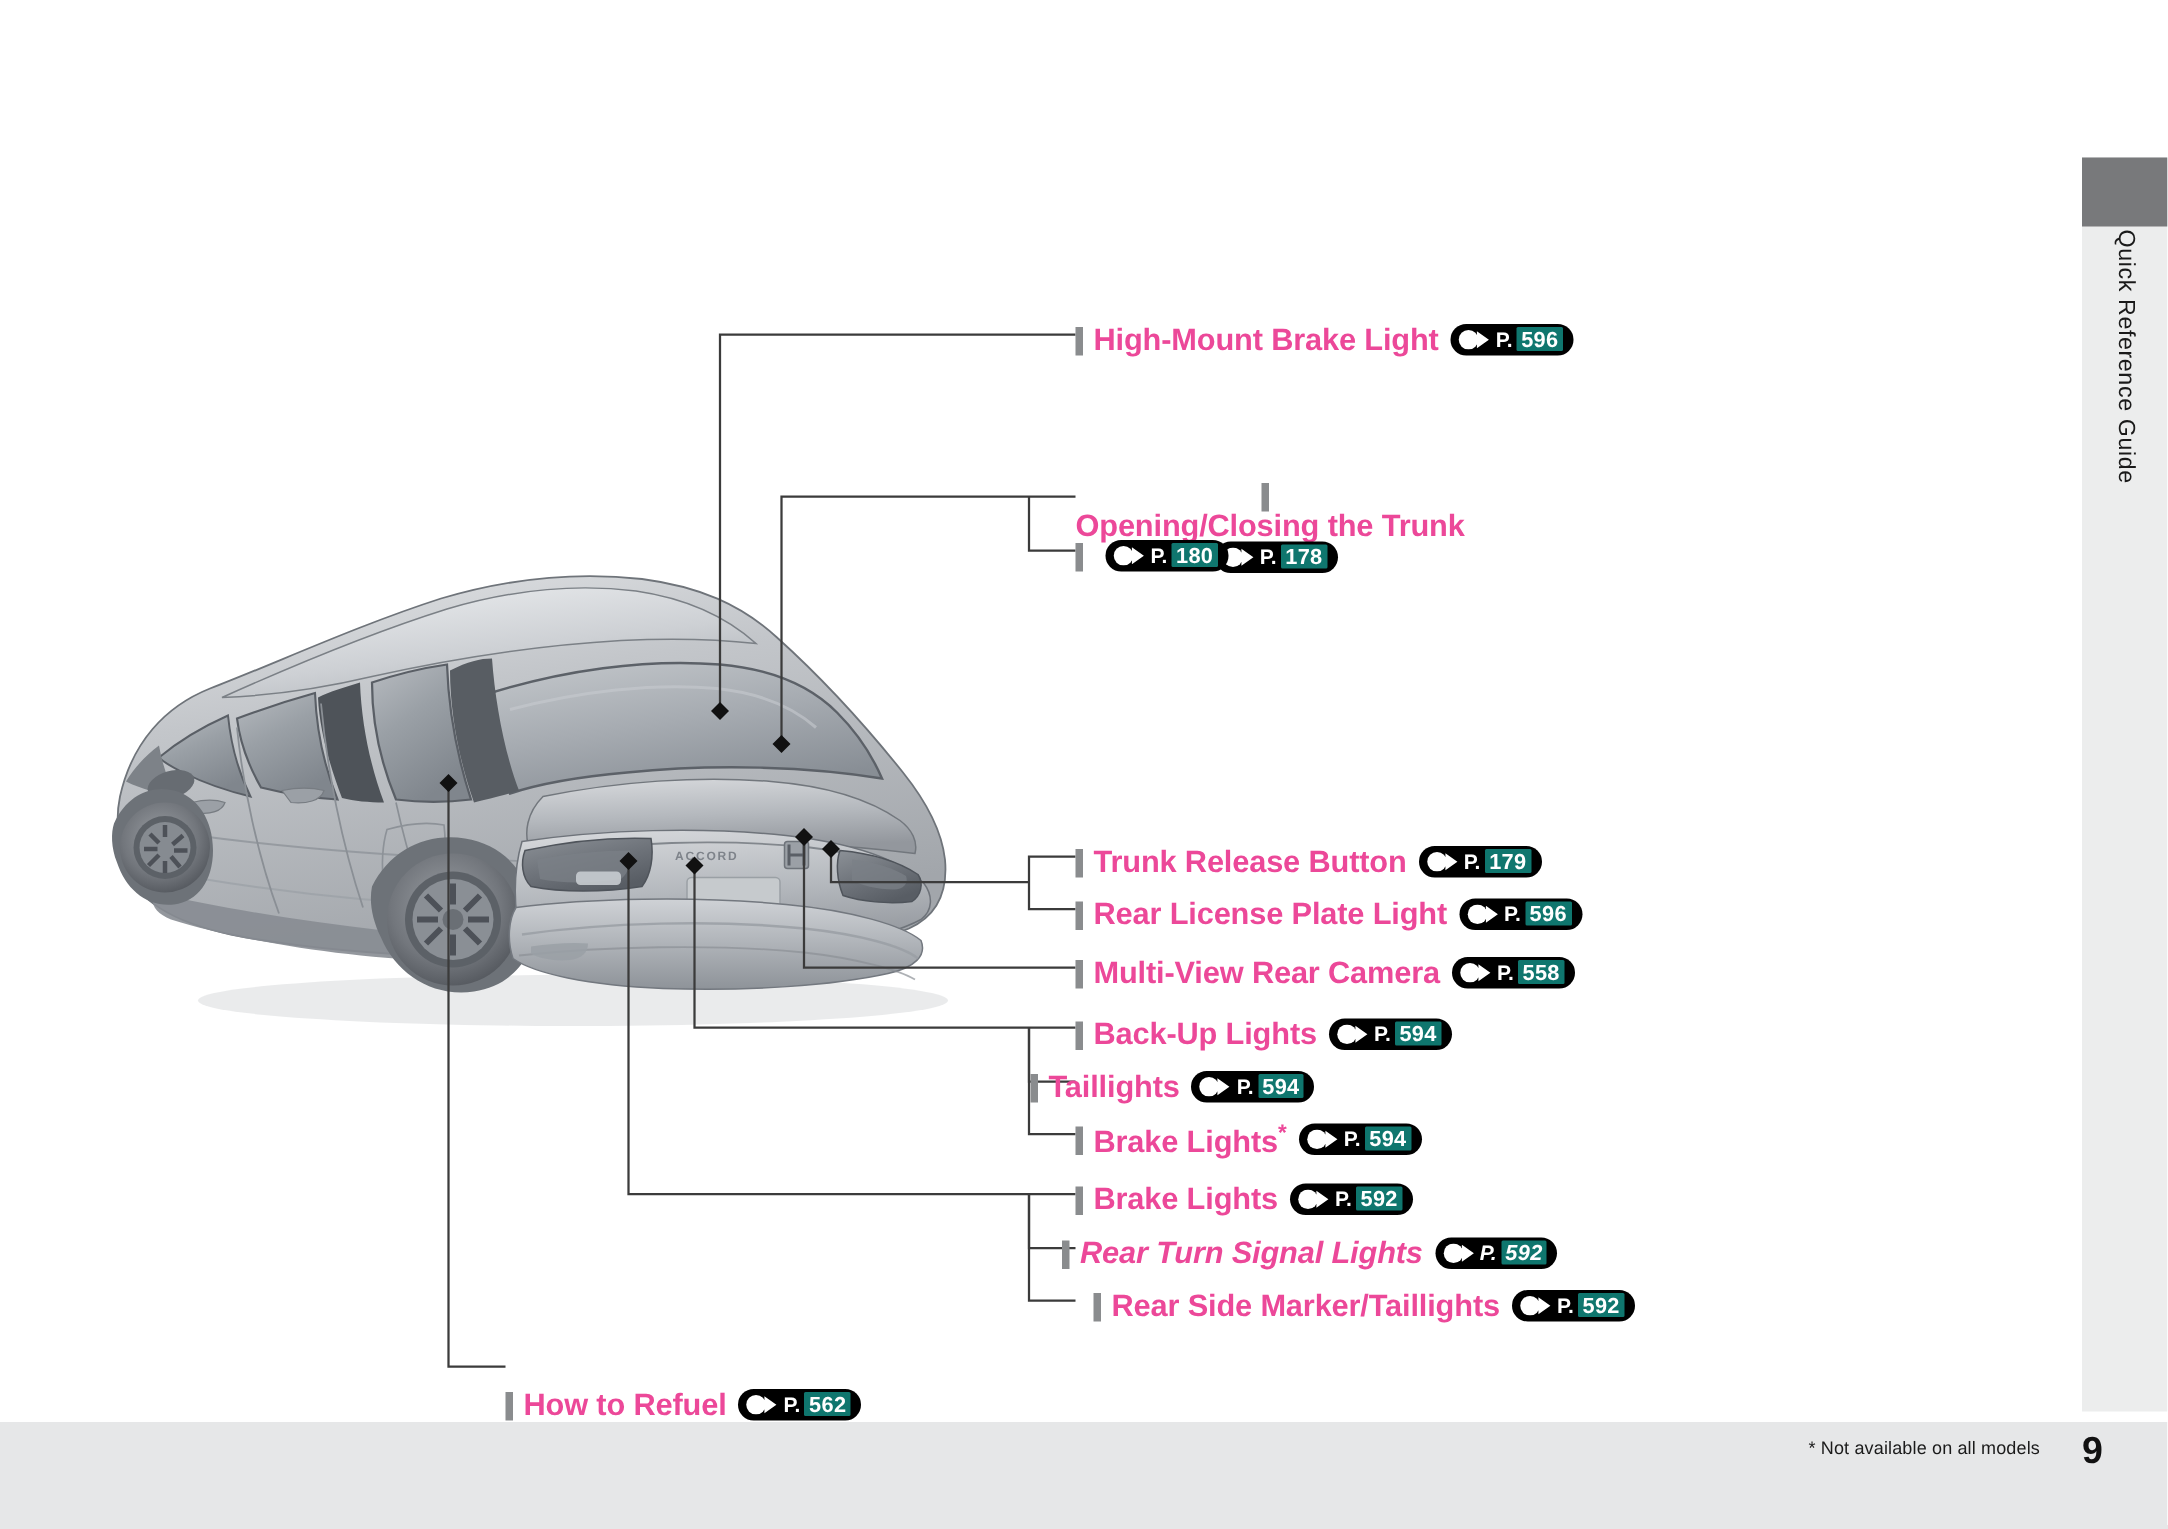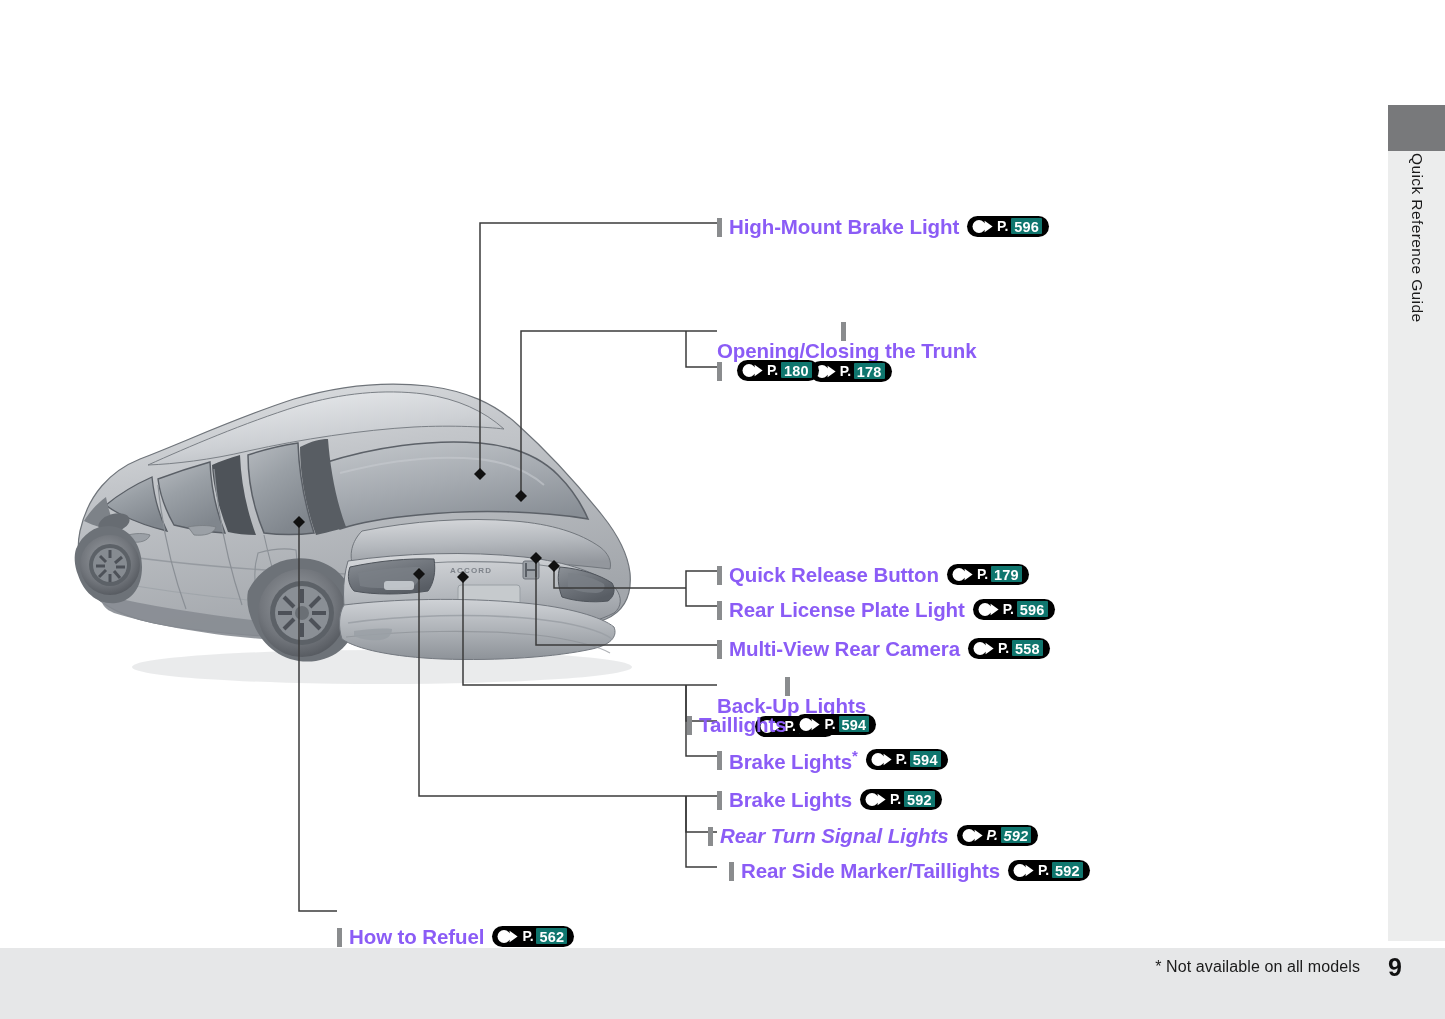--- a/index.html
+++ b/index.html
@@ -72,21 +72,21 @@
     width: 1445px;
     height: 71px;
     background: #e6e7e8;
   }
   .footer-note {
     position: absolute;
     left: 1070px;
     top: 958px;
     width: 290px;
     text-align: right;
-    font-size: 16px;
+    font-size: 12px;
     color: #1b1b1b;
     letter-spacing: 0.1px;
   }
   .footer-pageno {
     position: absolute;
     left: 1375px;
     top: 953px;
     width: 40px;
     text-align: center;
     font-size: 25px;
@@ -124,21 +124,21 @@
     display: inline-block;
     width: 5px;
     height: 19px;
     background: #8a8c8e;
     margin-right: 7px;
     flex: 0 0 auto;
   }
   .callout .ctext {
     font-size: 20.5px;
     font-weight: 700;
-    color: #8b5cf6;
+    color: #ec4899;
     letter-spacing: -0.1px;
     line-height: 1;
   }
   .callout .ctext .star {
     font-size: 15px;
     vertical-align: super;
     font-weight: 700;
     letter-spacing: 0;
   }
 
@@ -430,21 +430,21 @@
         <circle cx="7" cy="6.5" r="6.5" fill="#fff"></circle>
         <path d="M6 3.3 H12.6 V0.8 L20.6 6.5 L12.6 12.2 V9.7 H6 Z" fill="#fff"></path>
       </svg>
       <span class="p-label">P.</span>
       <span class="p-num">180</span>
     </span>
   </div>
 
   <div class="callout" style="left:717px; top:562px;">
     <span class="tick"></span>
-    <span class="ctext"><span>Quick Release Button</span></span>
+    <span class="ctext"><span>Trunk Release Button</span></span>
     <span class="pbadge">
       <svg class="arrow-ico" viewBox="0 0 22 13">
         <circle cx="7" cy="6.5" r="6.5" fill="#fff"></circle>
         <path d="M6 3.3 H12.6 V0.8 L20.6 6.5 L12.6 12.2 V9.7 H6 Z" fill="#fff"></path>
       </svg>
       <span class="p-label">P.</span>
       <span class="p-num">179</span>
     </span>
   </div>
 
@@ -467,21 +467,21 @@
     <span class="pbadge">
       <svg class="arrow-ico" viewBox="0 0 22 13">
         <circle cx="7" cy="6.5" r="6.5" fill="#fff"></circle>
         <path d="M6 3.3 H12.6 V0.8 L20.6 6.5 L12.6 12.2 V9.7 H6 Z" fill="#fff"></path>
       </svg>
       <span class="p-label">P.</span>
       <span class="p-num">558</span>
     </span>
   </div>
 
-  <div class="callout" style="left:717px; top:677px;flex-direction:column;">
+  <div class="callout" style="left:717px; top:677px;">
     <span class="tick"></span>
     <span class="ctext"><span>Back-Up Lights</span></span>
     <span class="pbadge">
       <svg class="arrow-ico" viewBox="0 0 22 13">
         <circle cx="7" cy="6.5" r="6.5" fill="#fff"></circle>
         <path d="M6 3.3 H12.6 V0.8 L20.6 6.5 L12.6 12.2 V9.7 H6 Z" fill="#fff"></path>
       </svg>
       <span class="p-label">P.</span>
       <span class="p-num">594</span>
     </span>

